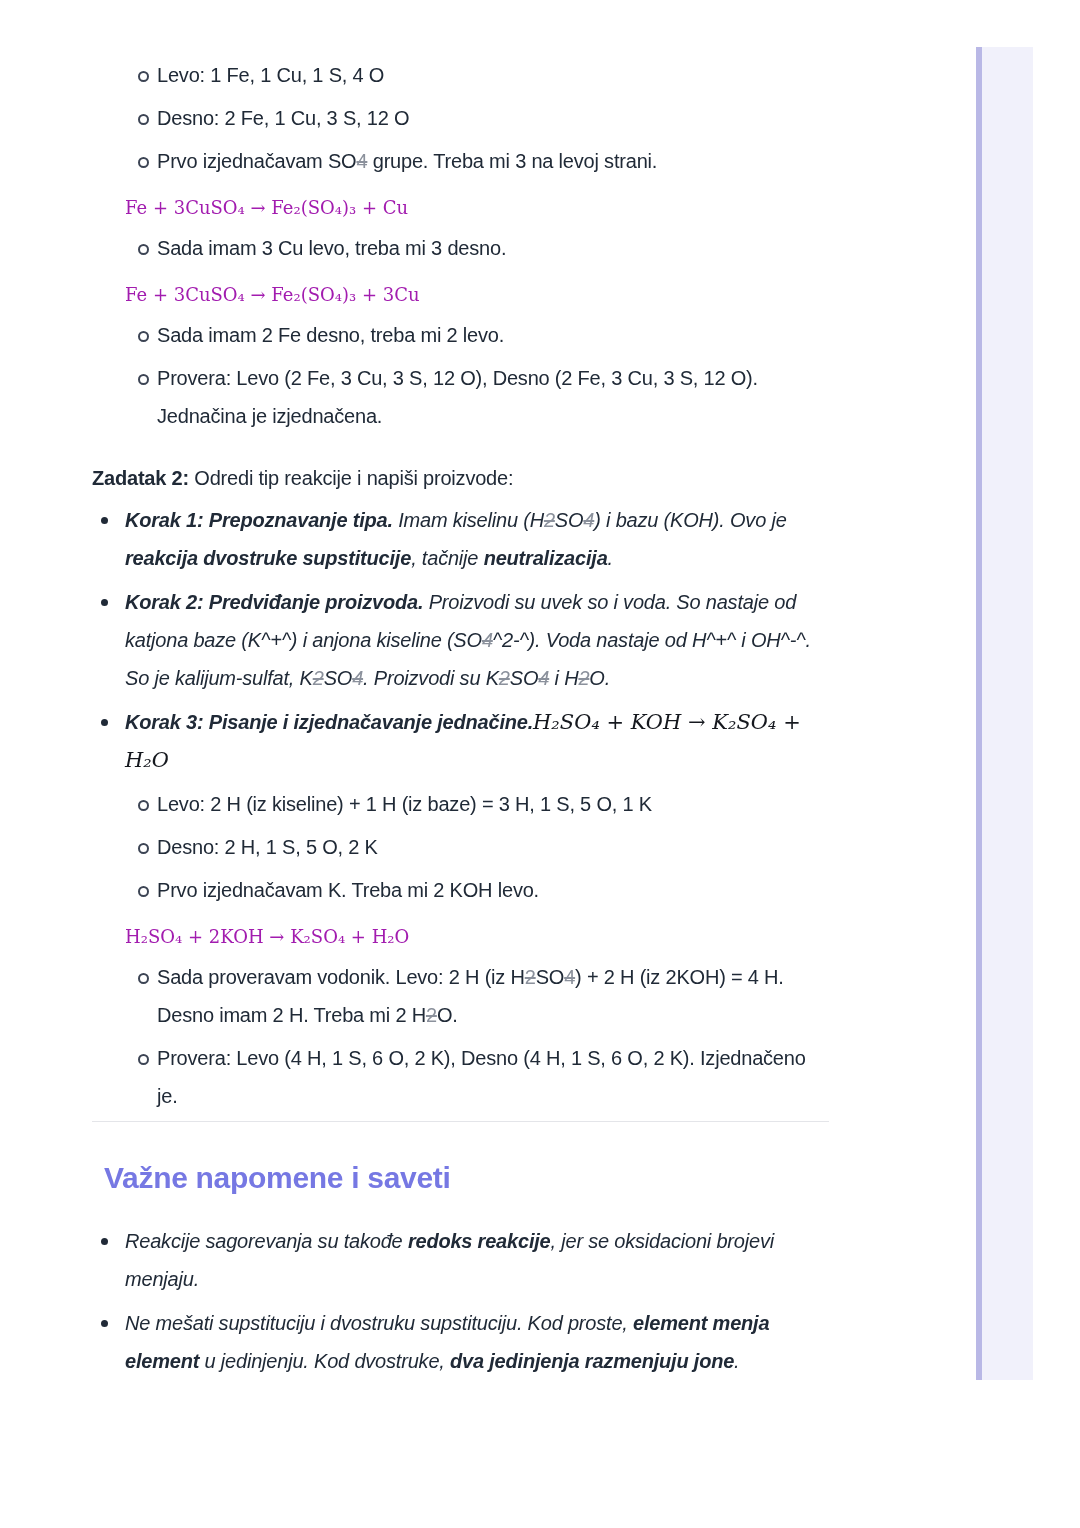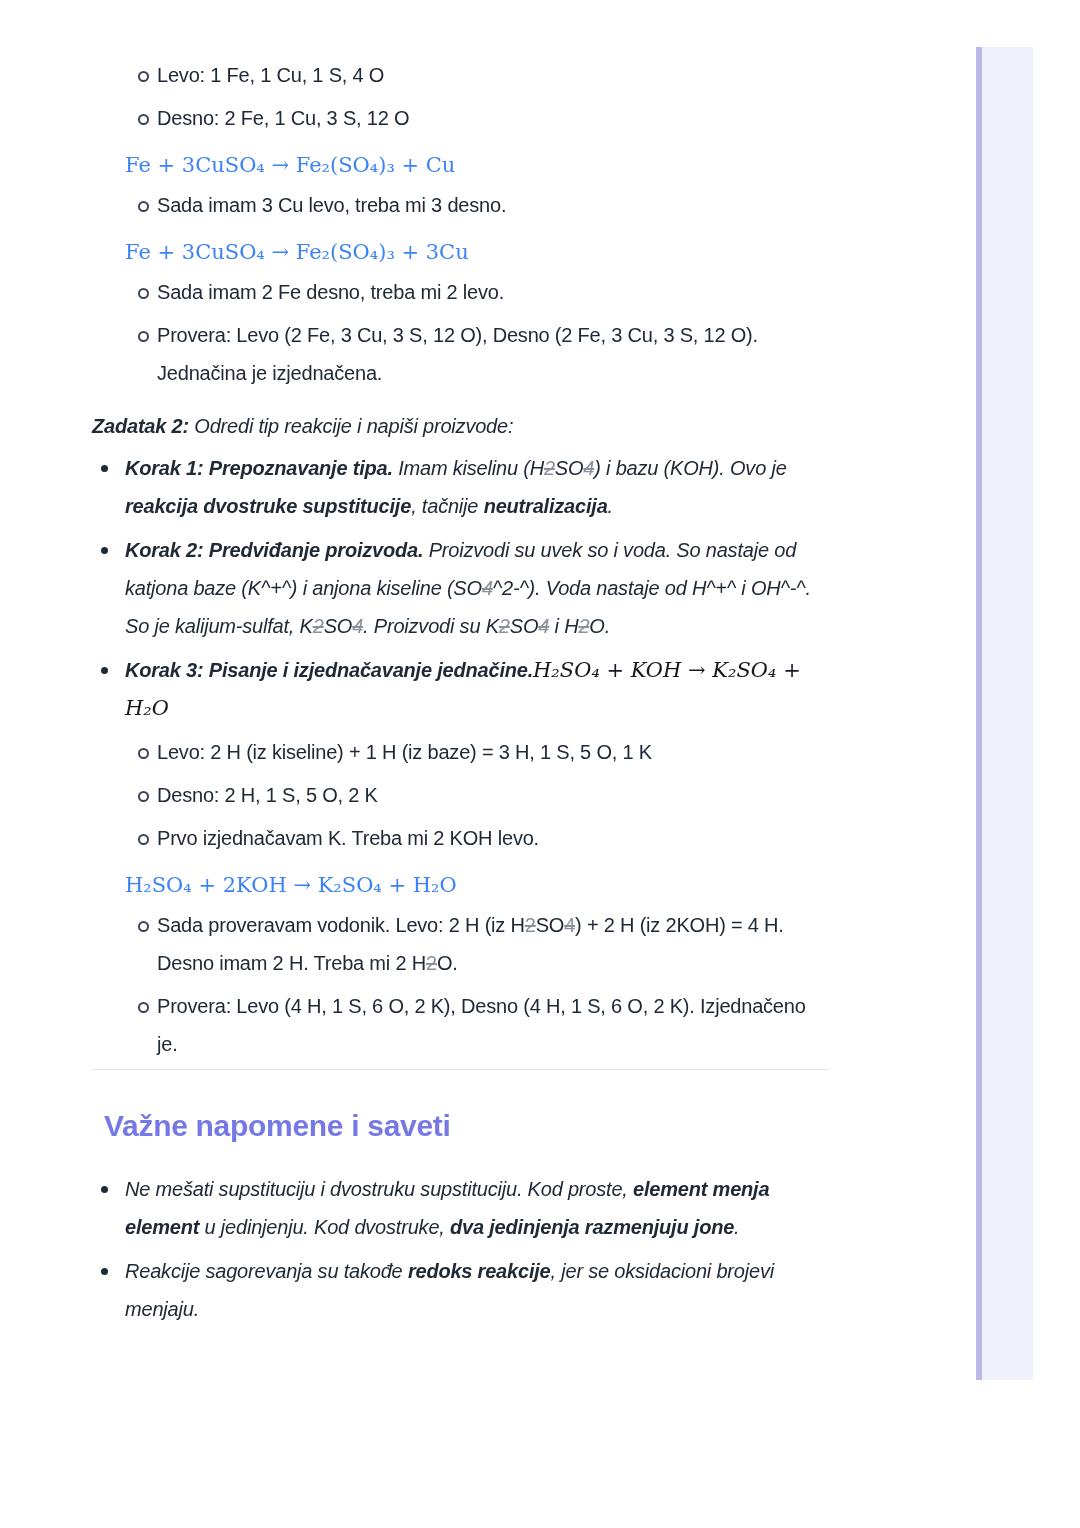--- a/index.html
+++ b/index.html
@@ -66,35 +66,35 @@
 
   .bold { font-weight: 700; }
 
   .st {
     color: #8b919c;
     text-decoration: line-through;
   }
 
   .math {
     font-family: "DejaVu Serif", serif;
-    font-size: 21px;
+    font-size: 18px;
     line-height: 32px;
-    color: #3b82f6;
+    color: #a21caf;
     letter-spacing: 0;
   }
   .eq-indent { margin: 12px 0 0 33px; }
   .eq-left   { margin: 16px 0 8px 0; }
   .math-inline {
     font-family: "DejaVu Serif", serif;
     font-size: 21px;
     color: #15181e;
     letter-spacing: 0;
   }
 
-  .para { margin: 15px 0 0; font-style: italic; }
+  .para { margin: 24px 0 0; }
 
   hr.divider {
     border: none;
     border-top: 1px solid #e4e5e9;
     margin: 6px 0 0;
   }
 
   h2.notes-heading {
     font-size: 30px;
     line-height: 36px;
@@ -128,20 +128,21 @@
 </style>
 </head>
 <body>
 
 <div class="page">
   <div class="content">
 
     <ul class="sublist first-list">
       <li><span>Levo: 1 Fe, 1 Cu, 1 S, 4 O</span></li>
       <li><span>Desno: 2 Fe, 1 Cu, 3 S, 12 O</span></li>
+      <li><span>Prvo izjednačavam SO</span><span class="st">4</span><span> grupe. Treba mi 3 na levoj strani.</span></li>
     </ul>
 
     <div class="math eq-indent">Fe + 3CuSO₄ → Fe₂(SO₄)₃ + Cu</div>
     <ul class="sublist">
       <li><span>Sada imam 3 Cu levo, treba mi 3 desno.</span></li>
     </ul>
 
     <div class="math eq-indent">Fe + 3CuSO₄ → Fe₂(SO₄)₃ + 3Cu</div>
     <ul class="sublist">
       <li><span>Sada imam 2 Fe desno, treba mi 2 levo.</span></li>
@@ -173,21 +174,21 @@
 
     <ul class="sublist">
       <li><span>Provera: Levo (4 H, 1 S, 6 O, 2 K), Desno (4 H, 1 S, 6 O, 2 K). Izjednačeno je.</span></li>
     </ul>
 
     <hr class="divider">
 
     <h2 class="notes-heading">Važne napomene i saveti</h2>
 
     <ul class="mainlist">
+      <li><span>Reakcije sagorevanja su takođe </span><b class="bold">redoks reakcije</b><span>, jer se oksidacioni brojevi menjaju.</span></li>
       <li><span>Ne mešati supstituciju i dvostruku supstituciju. Kod proste, </span><b class="bold">element menja element</b><span> u jedinjenju. Kod dvostruke, </span><b class="bold">dva jedinjenja razmenjuju jone</b><span>.</span></li>
-      <li><span>Reakcije sagorevanja su takođe </span><b class="bold">redoks reakcije</b><span>, jer se oksidacioni brojevi menjaju.</span></li>
     </ul>
 
   </div>
 
   <div class="scroll-strip"></div>
   <div class="footer-note">(c) Knowunity 2025</div>
 </div>
 
 </body></html>

